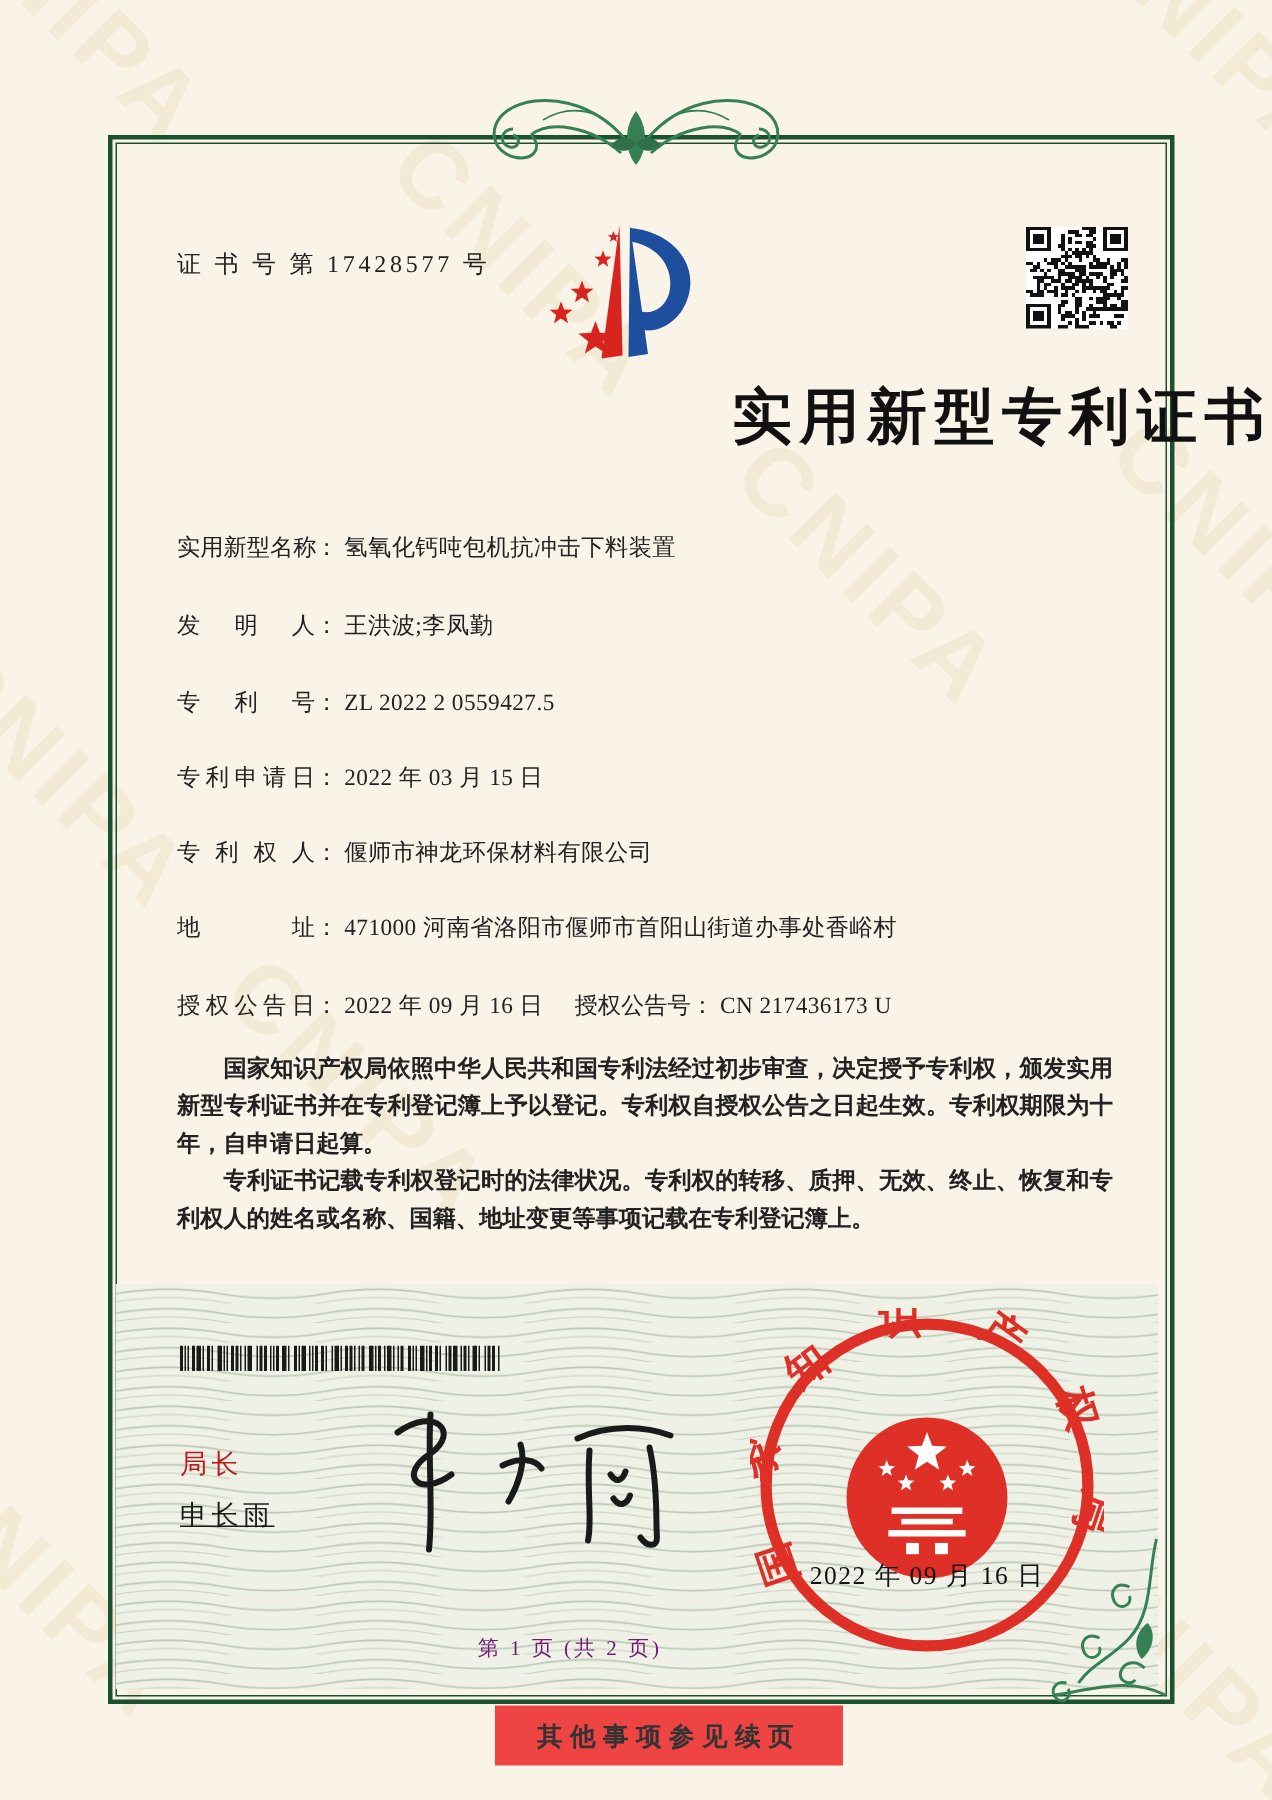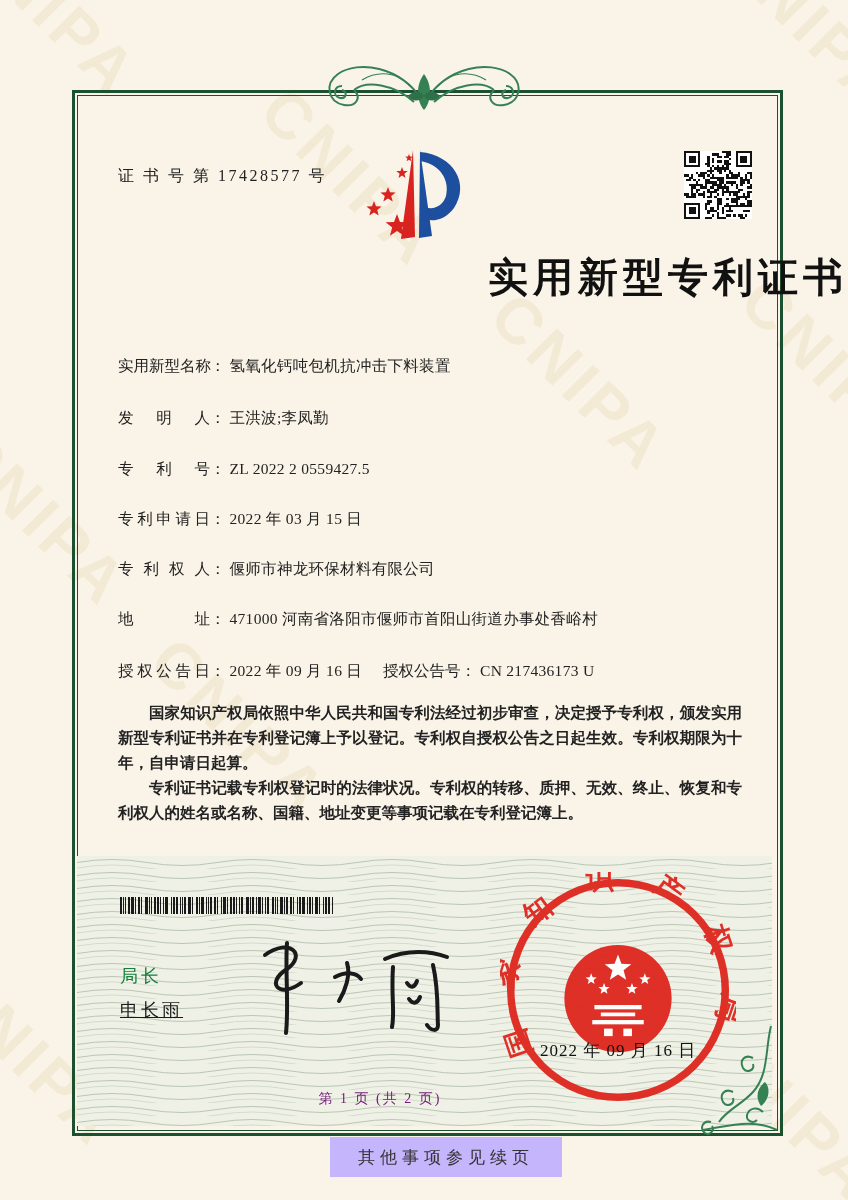--- a/index.html
+++ b/index.html
@@ -29,32 +29,32 @@
   .flabel{display:inline-block;width:92px;text-align:justify;text-align-last:justify;vertical-align:top;}
   .fcolon{display:inline-block;margin:0 4px 0 0;}
   .fvalue{letter-spacing:.3px;}
   .grant2{position:absolute;left:265px;top:0;}
   
   .paras{position:absolute;left:118px;top:700px;width:624px;z-index:3;font-weight:bold;}
   .para{font-size:15.5px;line-height:25px;text-indent:2em;text-align:justify;margin:0;}
   
   .barcode{position:absolute;left:120px;top:897px;z-index:3;}
   .signer-title{position:absolute;left:120px;top:964px;font-family:"Liberation Sans","DejaVu Sans",sans-serif;
-         font-size:18px;letter-spacing:3px;color:#15803d;z-index:3;}
+         font-size:18px;letter-spacing:3px;color:#b91c1c;z-index:3;}
   .signer-name{position:absolute;left:120px;top:998px;font-family:"Liberation Sans","DejaVu Sans",sans-serif;
          font-size:18px;letter-spacing:3px;color:#1a1a1a;z-index:3;text-decoration:underline;}
   .signature{position:absolute;left:235px;top:925px;z-index:3;}
   .seal{position:absolute;left:500px;top:872px;z-index:3;opacity:.94;}
   .seal-date{position:absolute;left:515px;top:1039px;width:206px;text-align:center;
          font-size:17px;letter-spacing:1px;color:#111;z-index:4;}
   .page-note{position:absolute;left:0;top:1090px;width:760px;text-align:center;
          font-size:14px;letter-spacing:2px;color:#701a75;z-index:3;}
-  .cont-strip{position:absolute;left:330px;top:1137px;width:232px;height:40px;background:#c4b5fd;
+  .cont-strip{position:absolute;left:330px;top:1137px;width:232px;height:40px;background:#ef4444;
          display:flex;align-items:center;justify-content:center;z-index:3;
-         font-size:17px;letter-spacing:5px;color:#333;}
+         font-size:17px;letter-spacing:5px;color:#333;font-weight:bold;}
 </style>
 </head>
 <body>
 
 <div class="page">
 
   <span class="wm" style="left:-60px;top:-30px">CNIPA</span>
   <span class="wm" style="left:700px;top:-15px">CNIPA</span>
   <span class="wm" style="left:240px;top:140px">CNIPA</span>
   <span class="wm" style="left:470px;top:345px">CNIPA</span>

